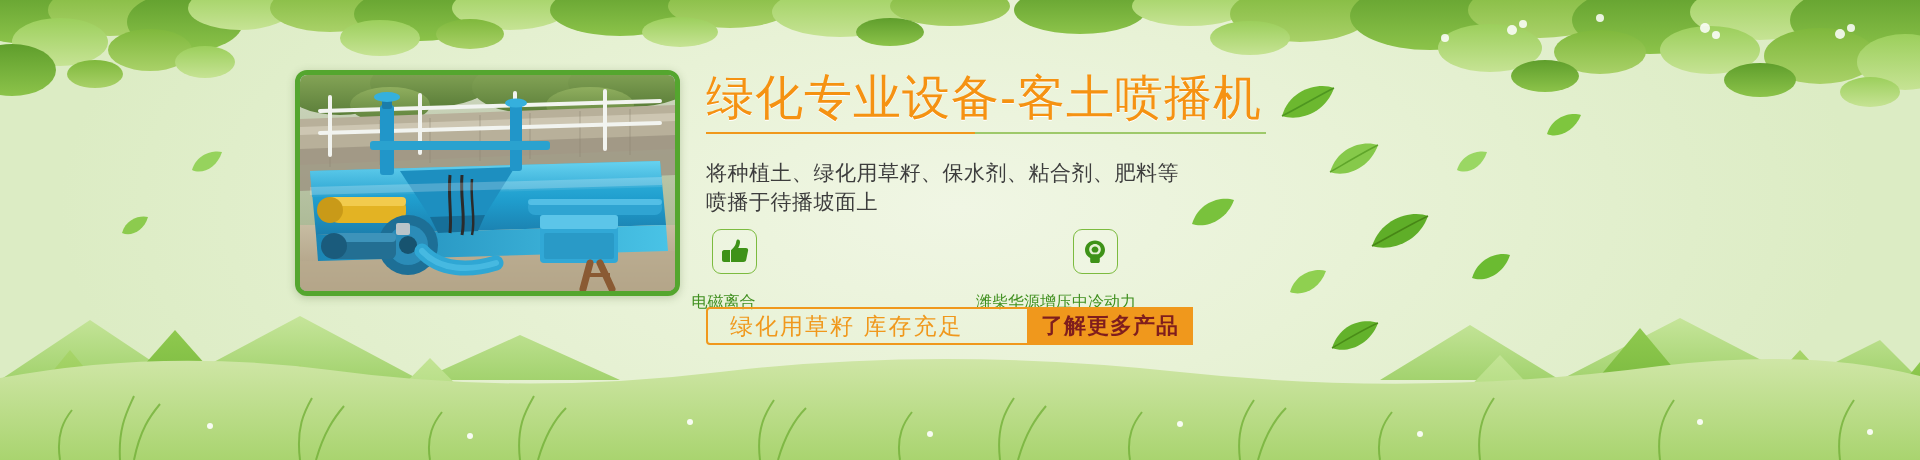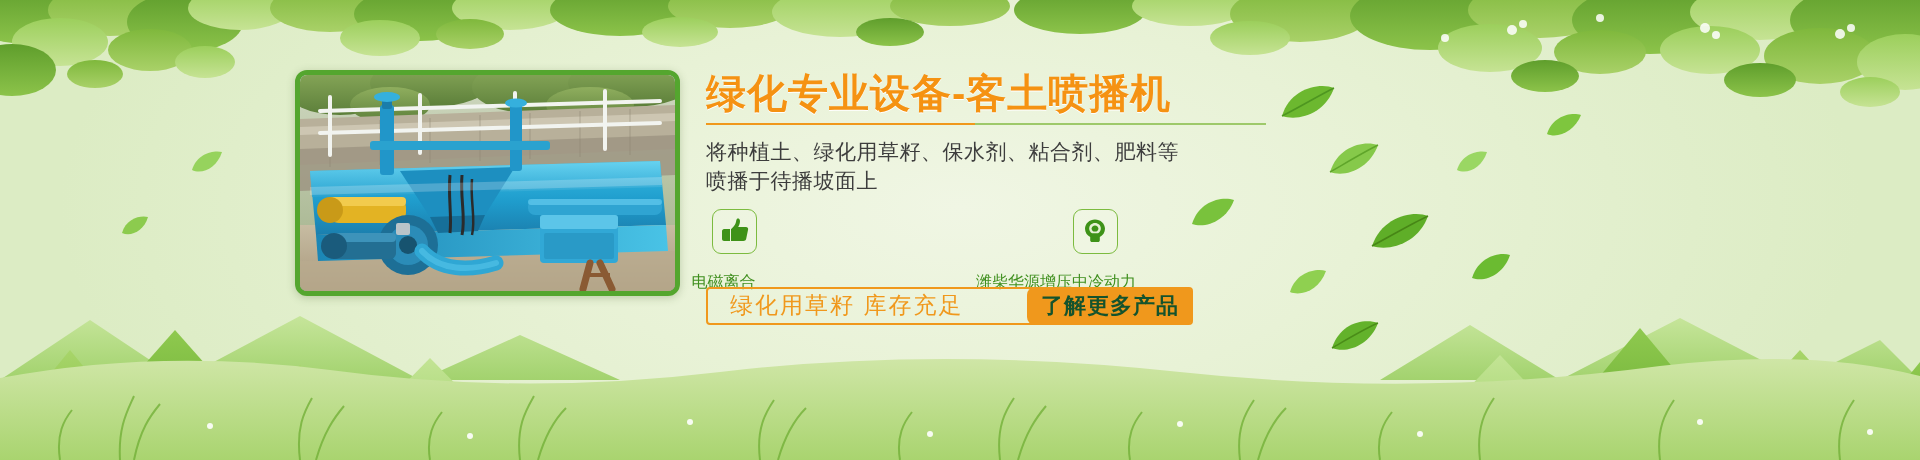--- a/index.html
+++ b/index.html
@@ -25,29 +25,29 @@
   .photo-frame {
     position:absolute; left:295px; top:70px; width:385px; height:226px;
     border:5px solid #54a62e; border-radius:12px;
     background:#8bb7c9; overflow:hidden;
     box-shadow:0 2px 8px rgba(60,90,30,.25);
   }
   .photo-inner { position:absolute; inset:0; overflow:hidden; }
   
   .content { position:absolute; left:706px; top:72px; width:560px; }
   .title {
-    font-size:40px; font-weight:bold; color:#f59212; letter-spacing:1px;
+    font-size:48px; font-weight:normal; color:#f59212; letter-spacing:1px;
     line-height:1.08; white-space:nowrap;
     text-shadow:0 1px 0 #fff;
   }
   .title-rule {
     width:560px; height:2px; margin-top:8px;
     background:linear-gradient(to right,#f0981c 0%, #f0981c 48%, #9ec96a 48%, #9ec96a 100%);
   }
-  .sub { margin-top:13px; color:#3d3d3d; font-size:21px; line-height:1.32; letter-spacing:.5px; }
+  .sub { margin-top:25px; color:#3d3d3d; font-size:21px; line-height:1.32; letter-spacing:.5px; }
   
   .features { margin-top:14px; position:relative; height:72px; }
   .feature { position:absolute; top:0; text-align:center; }
   .feat-icon {
     width:45px; height:45px; border:1px solid #7cbb3f; border-radius:9px;
     display:flex; align-items:center; justify-content:center;
     margin:0 auto; background:rgba(255,255,255,0.12);
   }
   .feat-label { margin-top:18px; font-size:16px; color:#3f8f1e; white-space:nowrap; }
   .f1 { left:6px; }   .f1 .feat-label { margin-left:-22px; }
@@ -59,22 +59,22 @@
     width:487px; height:38px;
     border:2px solid #f0981c; border-radius:4px;
     display:flex; align-items:center;
   }
   .cta-text {
     color:#f0981c; font-size:23px; letter-spacing:2px;
     padding-left:22px; white-space:nowrap; font-weight:500;
   }
   .cta-btn {
     position:absolute; right:-2px; top:-2px; height:38px;
-    background:#f0981c; color:#14532d; font-size:22px; font-weight:bold;
-    display:flex; align-items:center; padding:0 14px; border-radius:8px;
+    background:#f0981c; color:#7f1d1d; font-size:22px; font-weight:bold;
+    display:flex; align-items:center; padding:0 14px; border-radius:0;
     letter-spacing:1px; white-space:nowrap;
   }
   .leaf { position:absolute; pointer-events:none; }
 </style>
 </head>
 <body>
 
 <div class="banner">
 
   <div class="foliage-top">

